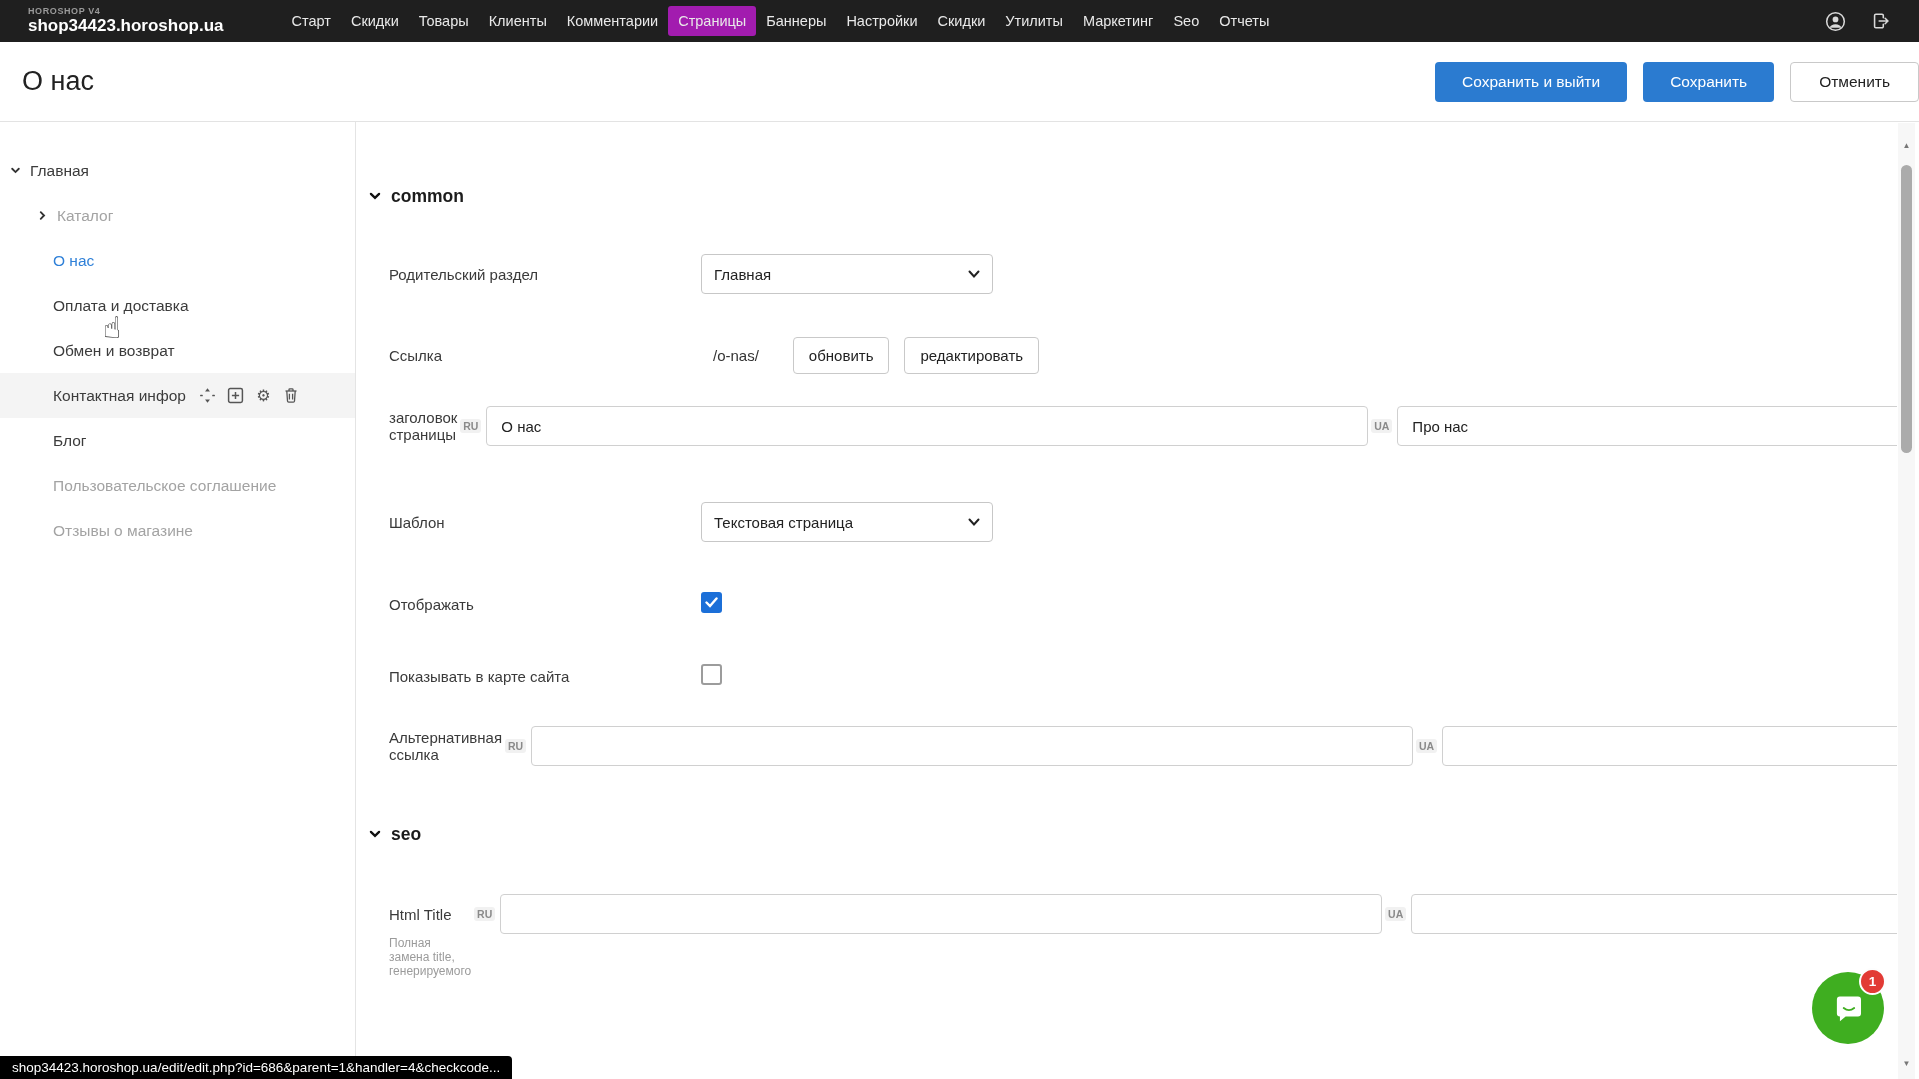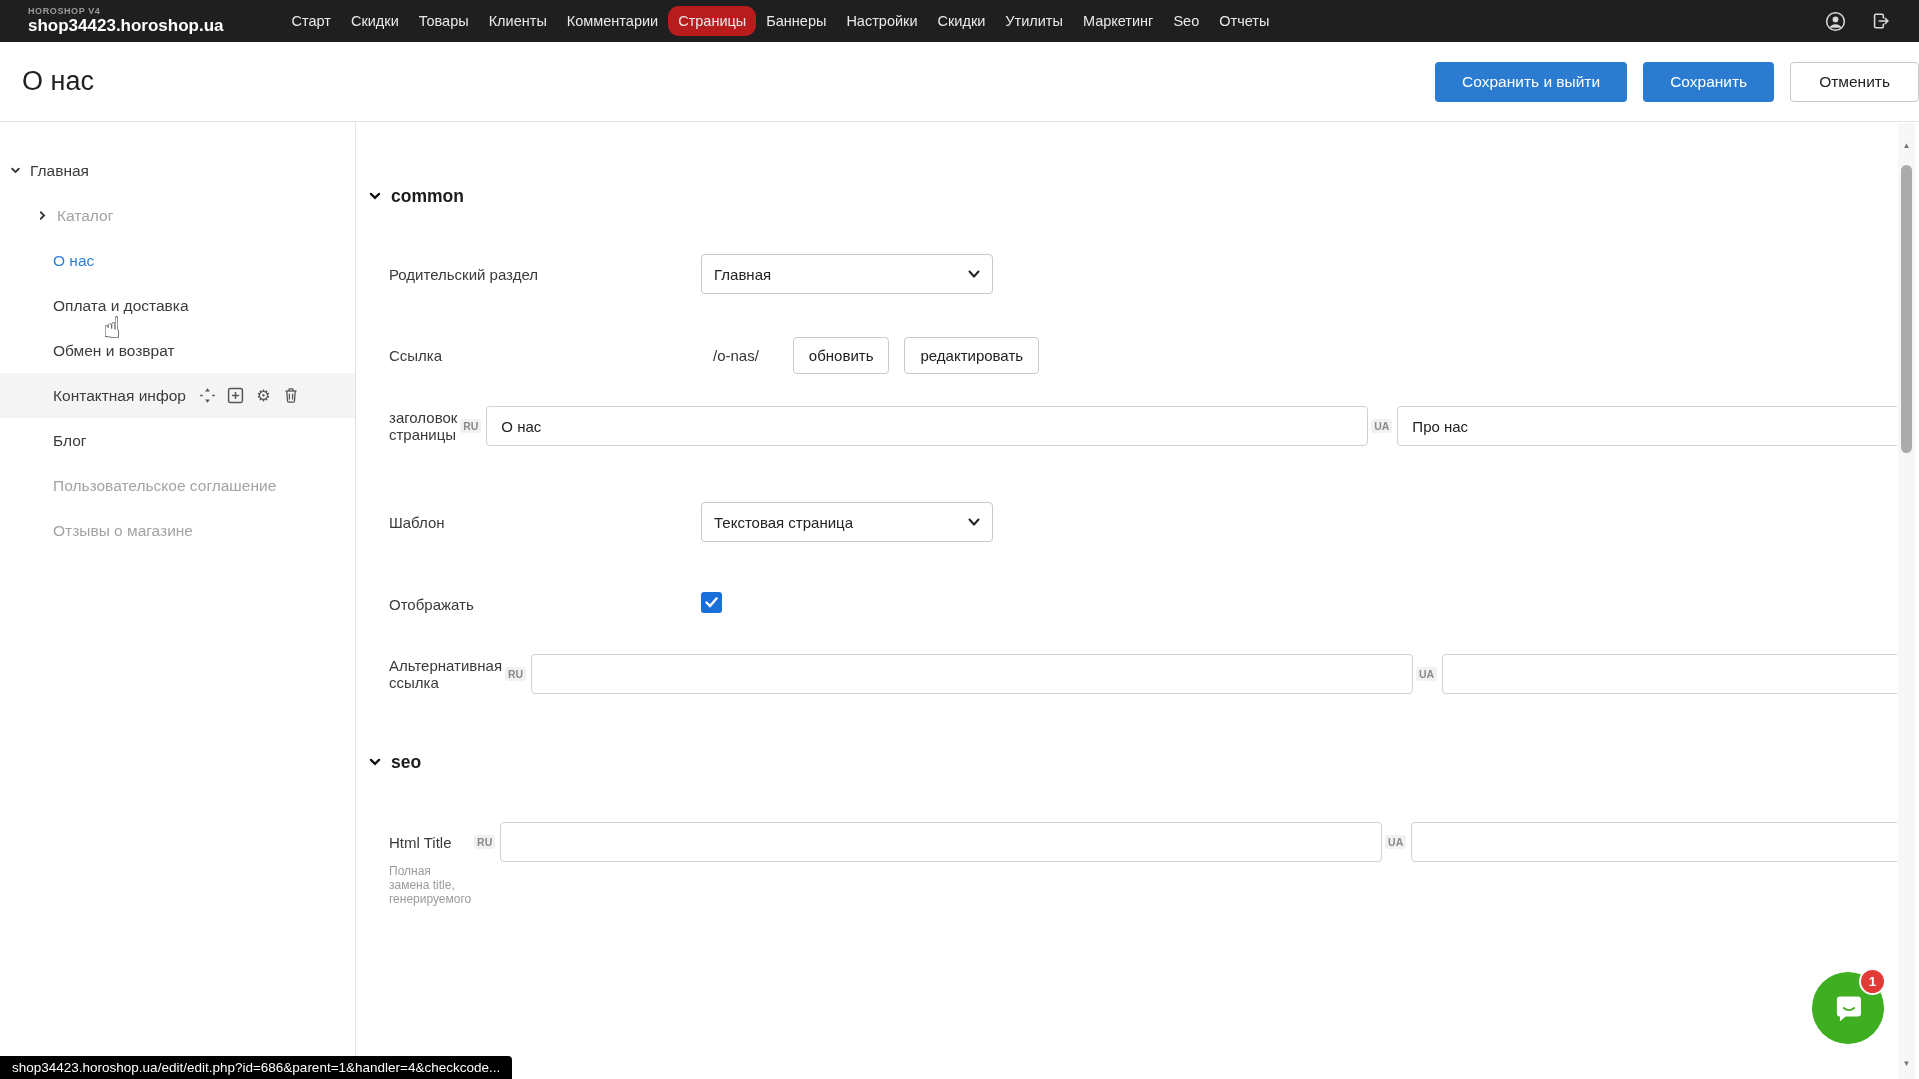--- a/index.html
+++ b/index.html
@@ -8,21 +8,21 @@
 
   
   .navbar { position:absolute; top:0; left:0; width:1919px; height:42px;
     background:#1f1f1f; display:flex; align-items:center; z-index:30; }
   .brand { margin-left:28px; line-height:1.05; cursor:default; }
   .brand-top { font-size:9px; font-weight:bold; letter-spacing:.6px; color:#9a9a9a; }
   .brand-domain { font-size:17px; font-weight:bold; color:#fff; }
   .nav-items { display:flex; align-items:center; margin-left:58px; }
   .nav-item { color:#e9e9e9; font-size:14.5px; padding:7px 10px; border-radius:3px;
     white-space:nowrap; cursor:pointer; }
-  .nav-item.active { background:#b91c1c;border-radius:11px; }
+  .nav-item.active { background:#a21caf; }
   .nav-right { margin-left:auto; margin-right:26px; display:flex; align-items:center; gap:22px; }
   .nav-icon-btn { width:24px; height:24px; display:flex; align-items:center; justify-content:center; cursor:pointer; }
 
   
   .page-header { position:absolute; top:42px; left:0; width:1919px; height:80px;
     background:#fff; border-bottom:1px solid #e3e3e3; display:flex; align-items:center; }
   .page-title { margin-left:22px; font-size:27px; color:#222; font-weight:400; }
   .header-buttons { margin-left:auto; display:flex; gap:16px; }
   .btn { height:40px; border-radius:4px; font-size:15.5px; display:flex; align-items:center;
     justify-content:center; cursor:pointer; border:1px solid transparent; white-space:nowrap; }
@@ -294,20 +294,25 @@
   <div class="form-row cb-row r-display">
     <div class="row-label">Отображать</div>
     <div class="lang-slot"></div>
     <div class="checkbox checked">
       <svg width="13" height="11" viewBox="0 0 13 11">
           <path d="M1.5 5.5 L5 9 L11.5 1.5" stroke="#fff" stroke-width="2.4" fill="none" stroke-linecap="round"></path>
         </svg>
     </div>
   </div>
 
+  <div class="form-row cb-row r-sitemap">
+    <div class="row-label">Показывать в карте сайта</div>
+    <div class="lang-slot"></div>
+    <div class="checkbox unchecked"></div>
+  </div>
 
   <div class="form-row r-altlink">
     <div class="row-label">Альтернативная ссылка</div>
     <div class="field-stack">
       <div class="field-line">
         <span class="lang-slot">
             <span class="lang-badge">RU</span>
           </span>
         <input class="text-input" value="" style="">
       </div>

